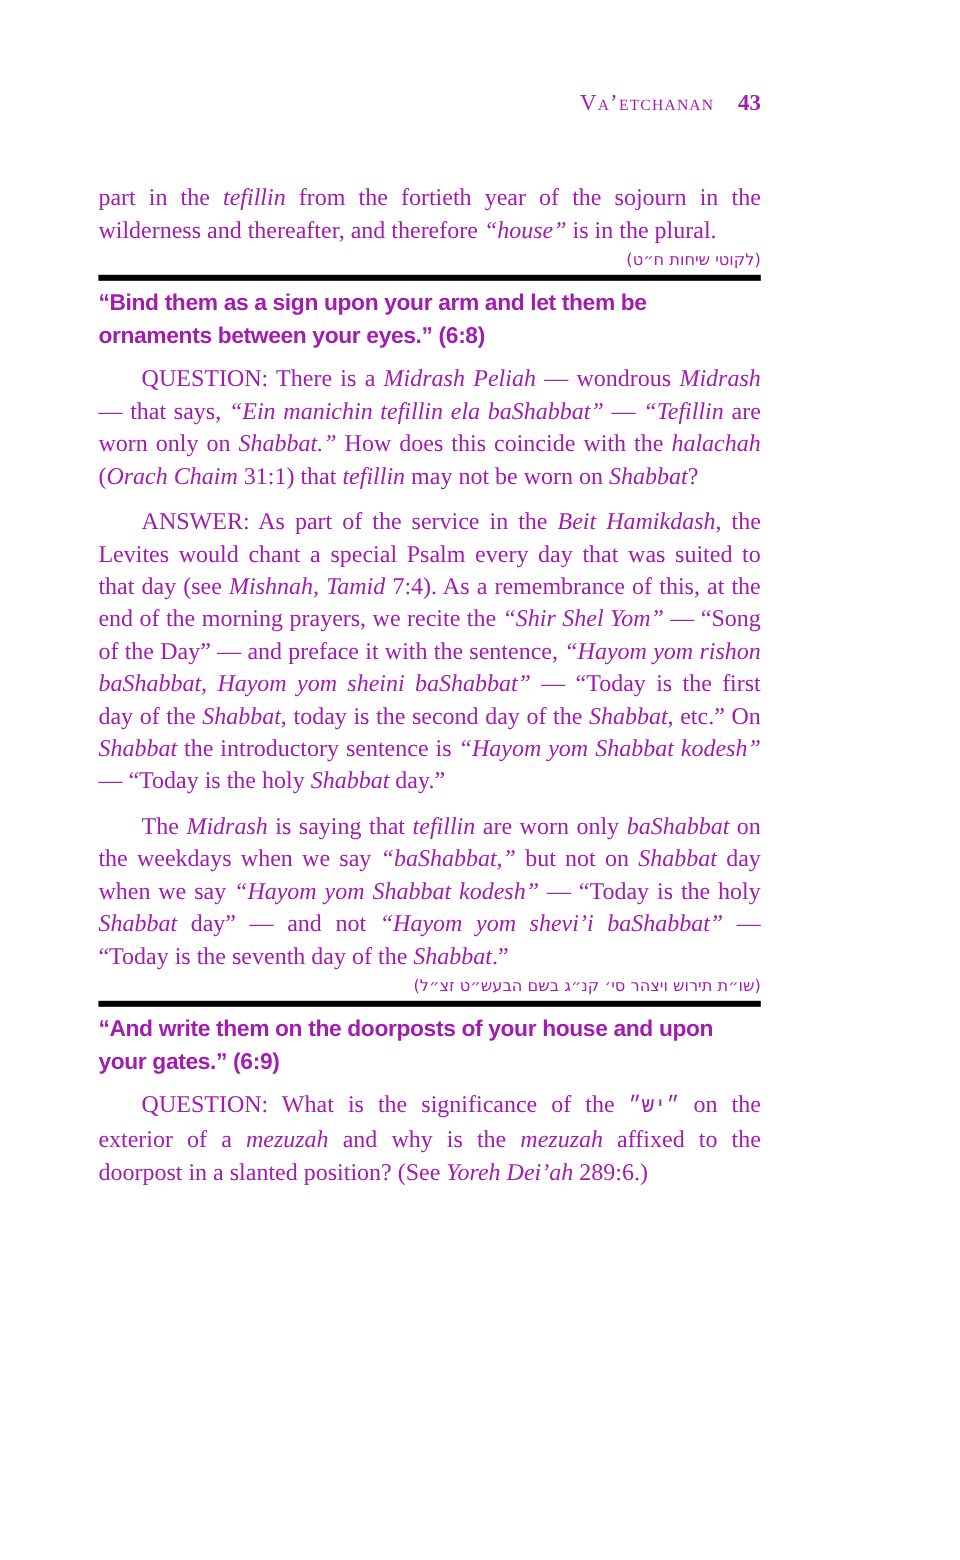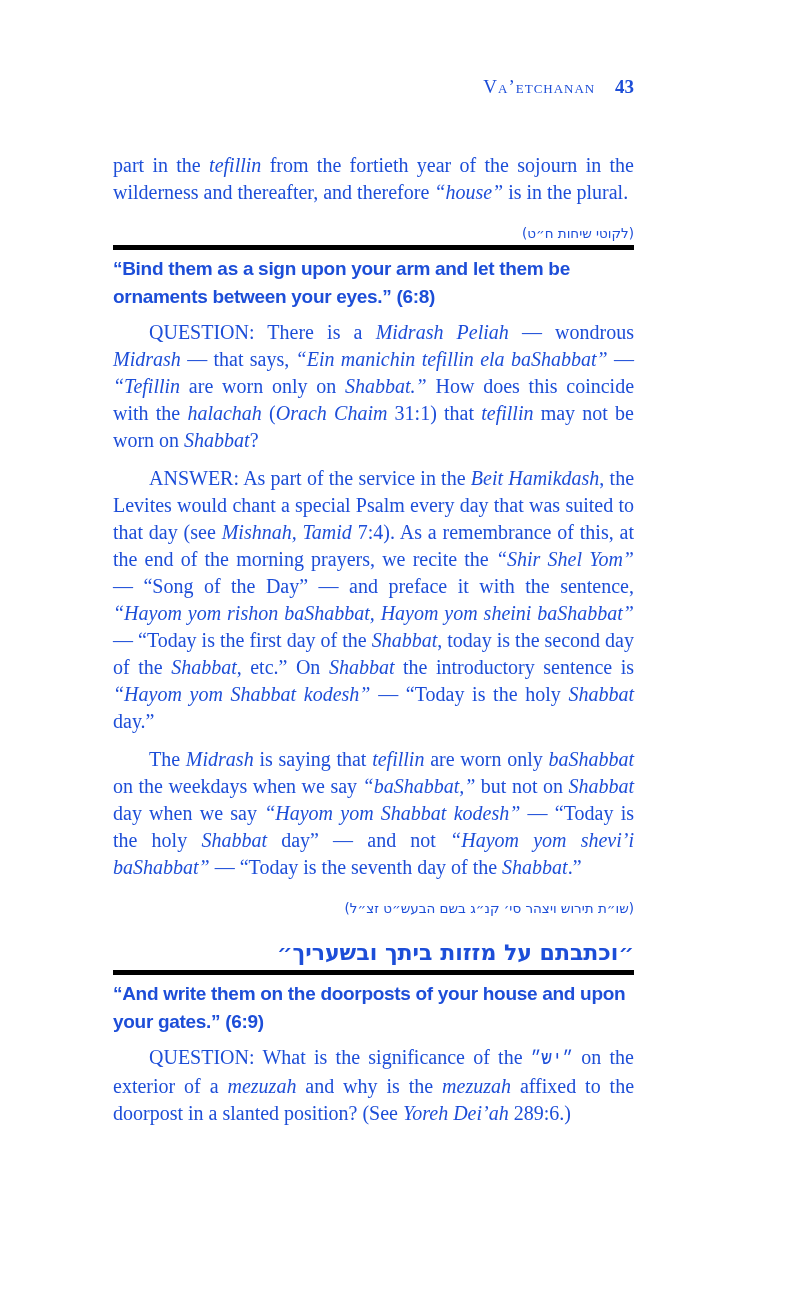--- a/index.html
+++ b/index.html
@@ -2,22 +2,22 @@
 <html><head>
 <meta charset="utf-8">
 <style>
   html, body { margin: 0; padding: 0; background: #ffffff; }
   .page {
     position: relative;
     width: 716px;
     height: 1300px;
     background: #ffffff;
     box-sizing: border-box;
-    padding: 76px 82px 0 113px;
-    color: #1d4ed8;
+    padding: 76px 82px 0 82px;
+    color: #a21caf;
     font-family: "Liberation Serif", serif;
     overflow: hidden;
   }
   .running-head {
     text-align: right;
     font-size: 19px;
     line-height: 22px;
     letter-spacing: 1px;
     white-space: nowrap;
   }
@@ -38,21 +38,21 @@
   p.first { margin-top: 54px; }
   p.indent { text-indent: 36px; }
   p.gap-q { margin-top: 8px; }
   p.gap { margin-top: 11px; }
   .citation {
     direction: rtl;
     text-align: right;
     font-family: "DejaVu Sans", sans-serif;
     font-size: 13.5px;
     line-height: 18px;
-    margin-top: 18px;
+    margin-top: 2px;
   }
   .heb-title {
     margin: 22px 0 0 0;
     direction: rtl;
     text-align: right;
     font-family: "DejaVu Sans", sans-serif;
     font-weight: bold;
     font-size: 22px;
     line-height: 28px;
   }
@@ -96,19 +96,18 @@
   <section>
     <div class="rule"></div>
     <h3 class="eng-title">“Bind them as a sign upon your arm and let them be ornaments between your eyes.” (6:8)</h3>
     <p class="body-para indent gap-q"><span class="run-n">QUESTION: There is a </span><span class="run-i">Midrash Peliah</span><span class="run-n"> — wondrous </span><span class="run-i">Midrash</span><span class="run-n"> — that says, </span><span class="run-i">“Ein manichin tefillin ela baShabbat”</span><span class="run-n"> — </span><span class="run-i">“Tefillin</span><span class="run-n"> are worn only on </span><span class="run-i">Shabbat.”</span><span class="run-n"> How does this coincide with the </span><span class="run-i">halachah</span><span class="run-n"> (</span><span class="run-i">Orach Chaim</span><span class="run-n"> 31:1) that </span><span class="run-i">tefillin</span><span class="run-n"> may not be worn on </span><span class="run-i">Shabbat</span><span class="run-n">?</span></p>
     <p class="body-para indent gap"><span class="run-n">ANSWER: As part of the service in the </span><span class="run-i">Beit Hamikdash</span><span class="run-n">, the Levites would chant a special Psalm every day that was suited to that day (see </span><span class="run-i">Mishnah, Tamid</span><span class="run-n"> 7:4). As a remembrance of this, at the end of the morning prayers, we recite the </span><span class="run-i">“Shir Shel Yom”</span><span class="run-n"> — “Song of the Day” — and preface it with the sentence, </span><span class="run-i">“Hayom yom rishon baShabbat, Hayom yom sheini baShabbat”</span><span class="run-n"> — “Today is the first day of the </span><span class="run-i">Shabbat</span><span class="run-n">, today is the second day of the </span><span class="run-i">Shabbat</span><span class="run-n">, etc.” On </span><span class="run-i">Shabbat</span><span class="run-n"> the introductory sentence is </span><span class="run-i">“Hayom yom Shabbat kodesh”</span><span class="run-n"> — “Today is the holy </span><span class="run-i">Shabbat</span><span class="run-n"> day.”</span></p>
     <p class="body-para indent gap"><span class="run-n">The </span><span class="run-i">Midrash</span><span class="run-n"> is saying that </span><span class="run-i">tefillin</span><span class="run-n"> are worn only </span><span class="run-i">baShabbat</span><span class="run-n"> on the weekdays when we say </span><span class="run-i">“baShabbat,”</span><span class="run-n"> but not on </span><span class="run-i">Shabbat</span><span class="run-n"> day when we say </span><span class="run-i">“Hayom yom Shabbat kodesh”</span><span class="run-n"> — “Today is the holy </span><span class="run-i">Shabbat</span><span class="run-n"> day” — and not </span><span class="run-i">“Hayom yom shevi’i baShabbat”</span><span class="run-n"> — “Today is the seventh day of the </span><span class="run-i">Shabbat</span><span class="run-n">.”</span></p>
     <div class="citation">(שו״ת תירוש ויצהר סי׳ קנ״ג בשם הבעש״ט זצ״ל)</div>
   </section>
 
   <section>
-    <h2 class="heb-title">״וכתבתם על מזזות ביתך ובשעריך״</h2>
     <div class="rule"></div>
     <h3 class="eng-title">“And write them on the doorposts of your house and upon your gates.” (6:9)</h3>
     <p class="body-para indent gap-q"><span class="run-n">QUESTION: What is the significance of the </span><span class="run-h">״שי״</span><span class="run-n"> on the exterior of a </span><span class="run-i">mezuzah</span><span class="run-n"> and why is the </span><span class="run-i">mezuzah</span><span class="run-n"> affixed to the doorpost in a slanted position? (See </span><span class="run-i">Yoreh Dei’ah</span><span class="run-n"> 289:6.)</span></p>
   </section>
 
 </div>
 
 </body></html>

